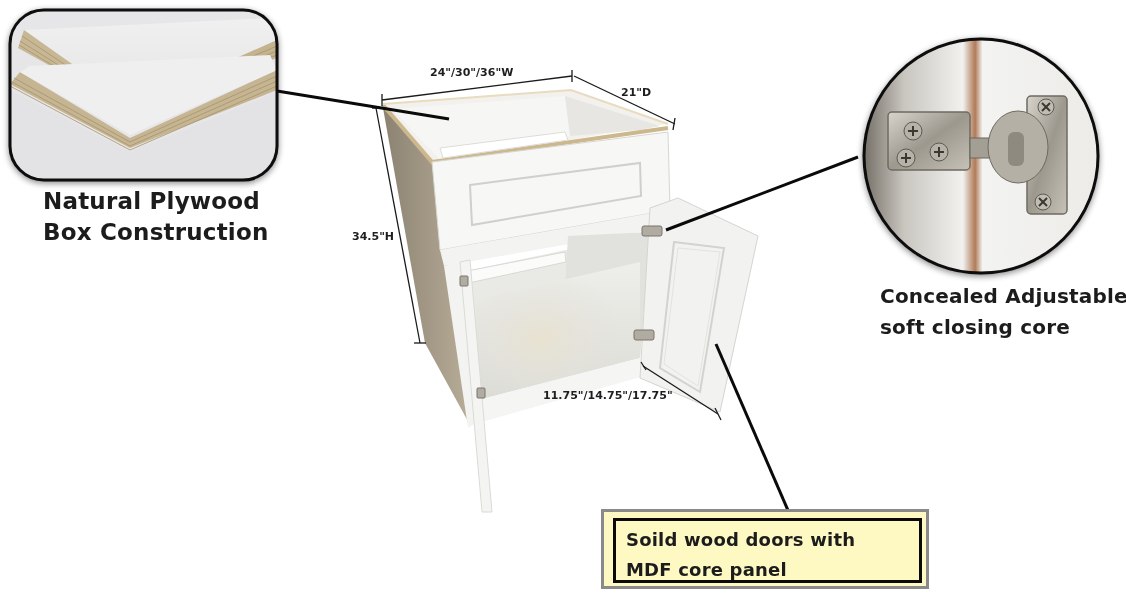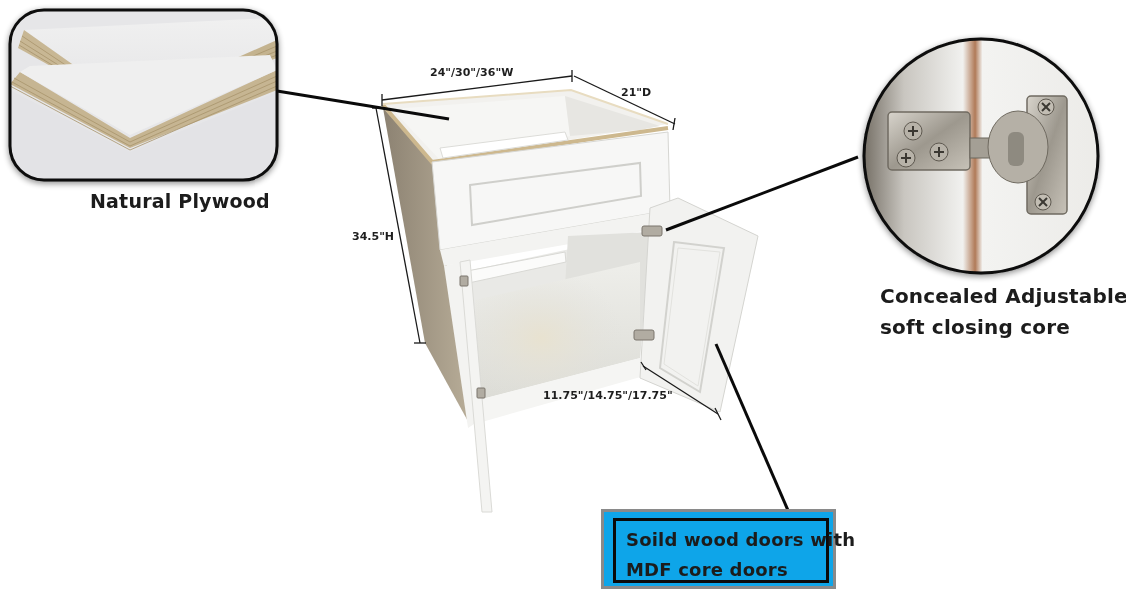--- a/index.html
+++ b/index.html
@@ -13,25 +13,25 @@
     line-height: 31px;
     white-space: nowrap;
   }
   .dim-label {
     font-family: "DejaVu Sans", sans-serif;
     font-weight: bold;
     color: #1e1e1e;
     font-size: 11px;
     white-space: nowrap;
   }
-  #plywood-label { left: 43px; top: 186px; font-size: 19px; margin-left: 47px; }
+  #plywood-label { left: 43px; top: 186px; font-size: 23px; }
   #hinge-label { left: 880px; top: 281px; font-size: 20px; }
   #door-callout-outer {
-    left: 601px; top: 509px; width: 235px; height: 80px;
-    border: 3px solid #8a8a8a; background: #0ea5e9; box-sizing: border-box;
+    left: 601px; top: 509px; width: 328px; height: 80px;
+    border: 3px solid #8a8a8a; background: #fef9c3; box-sizing: border-box;
   }
   #door-callout-inner {
     position: absolute; left: 9px; top: 6px; right: 4px; bottom: 3px;
     border: 3px solid #0a0a0a; box-sizing: border-box; padding: 4px 0 0 10px;
   }
   #door-callout-inner .feature-label { font-size: 18px; line-height: 30px; }
   #dim-width { left: 430px; top: 66px; }
   #dim-depth { left: 621px; top: 86px; }
   #dim-height { left: 352px; top: 230px; }
   #dim-opening { left: 543px; top: 389px; }
@@ -213,30 +213,31 @@
 
   <g stroke="#0a0a0a" stroke-width="3" fill="none">
     <line x1="277" y1="91" x2="449" y2="119"></line>
     <line x1="858" y1="157" x2="666" y2="230"></line>
     <line x1="716" y1="344" x2="790" y2="515"></line>
   </g>
 </svg>
 
 <div class="abs feature-label" id="plywood-label">
   <div>Natural Plywood</div>
+  <div>Box Construction</div>
 </div>
 
 <div class="abs feature-label" id="hinge-label">
   <div>Concealed Adjustable</div>
   <div>soft closing core</div>
 </div>
 
 <div class="abs" id="door-callout-outer">
   <div id="door-callout-inner">
     <div class="feature-label">Soild wood doors with</div>
-    <div class="feature-label">MDF core doors</div>
+    <div class="feature-label">MDF core panel</div>
   </div>
 </div>
 
 <div class="abs dim-label" id="dim-width">24"/30"/36"W</div>
 <div class="abs dim-label" id="dim-depth">21"D</div>
 <div class="abs dim-label" id="dim-height">34.5"H</div>
 <div class="abs dim-label" id="dim-opening">11.75"/14.75"/17.75"</div>
 
 </body></html>

